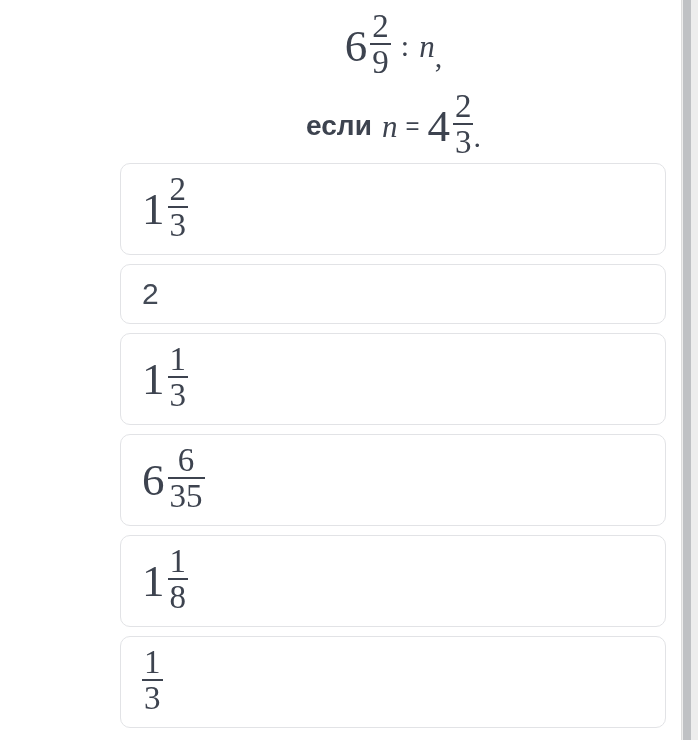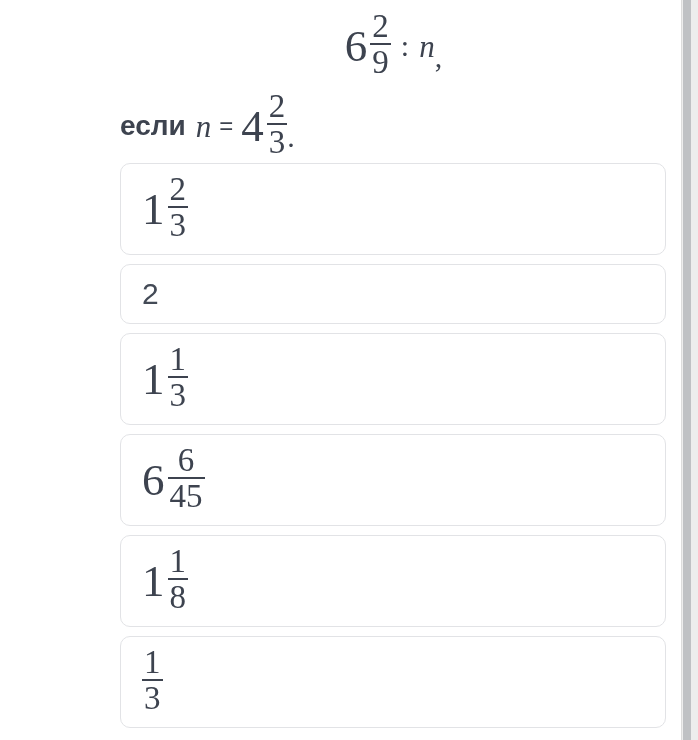--- a/index.html
+++ b/index.html
@@ -78,21 +78,21 @@
     height: 64px;
     display: flex;
     align-items: center;
     justify-content: center;
   }
   .cond-line {
     margin-top: 16px;
     height: 64px;
     display: flex;
     align-items: center;
-    justify-content: flex-start;
+    justify-content: center;
   }
   .if-label {
     font-family: "Liberation Sans", sans-serif;
     font-weight: bold;
     font-size: 28px;
     margin-right: 10px;
     line-height: 1;
   }
   .cond-line .mvar { margin-right: 8px; }
   .eq {
@@ -200,21 +200,21 @@
           <span class="bar"></span>
           <span class="fden">3</span>
         </span>
       </div>
 
       <div class="option-card tall math">
         <span class="whole">6</span>
         <span class="frac">
           <span class="fnum">6</span>
           <span class="bar"></span>
-          <span class="fden">45</span>
+          <span class="fden">35</span>
         </span>
       </div>
 
       <div class="option-card tall math">
         <span class="whole">1</span>
         <span class="frac">
           <span class="fnum">1</span>
           <span class="bar"></span>
           <span class="fden">8</span>
         </span>

